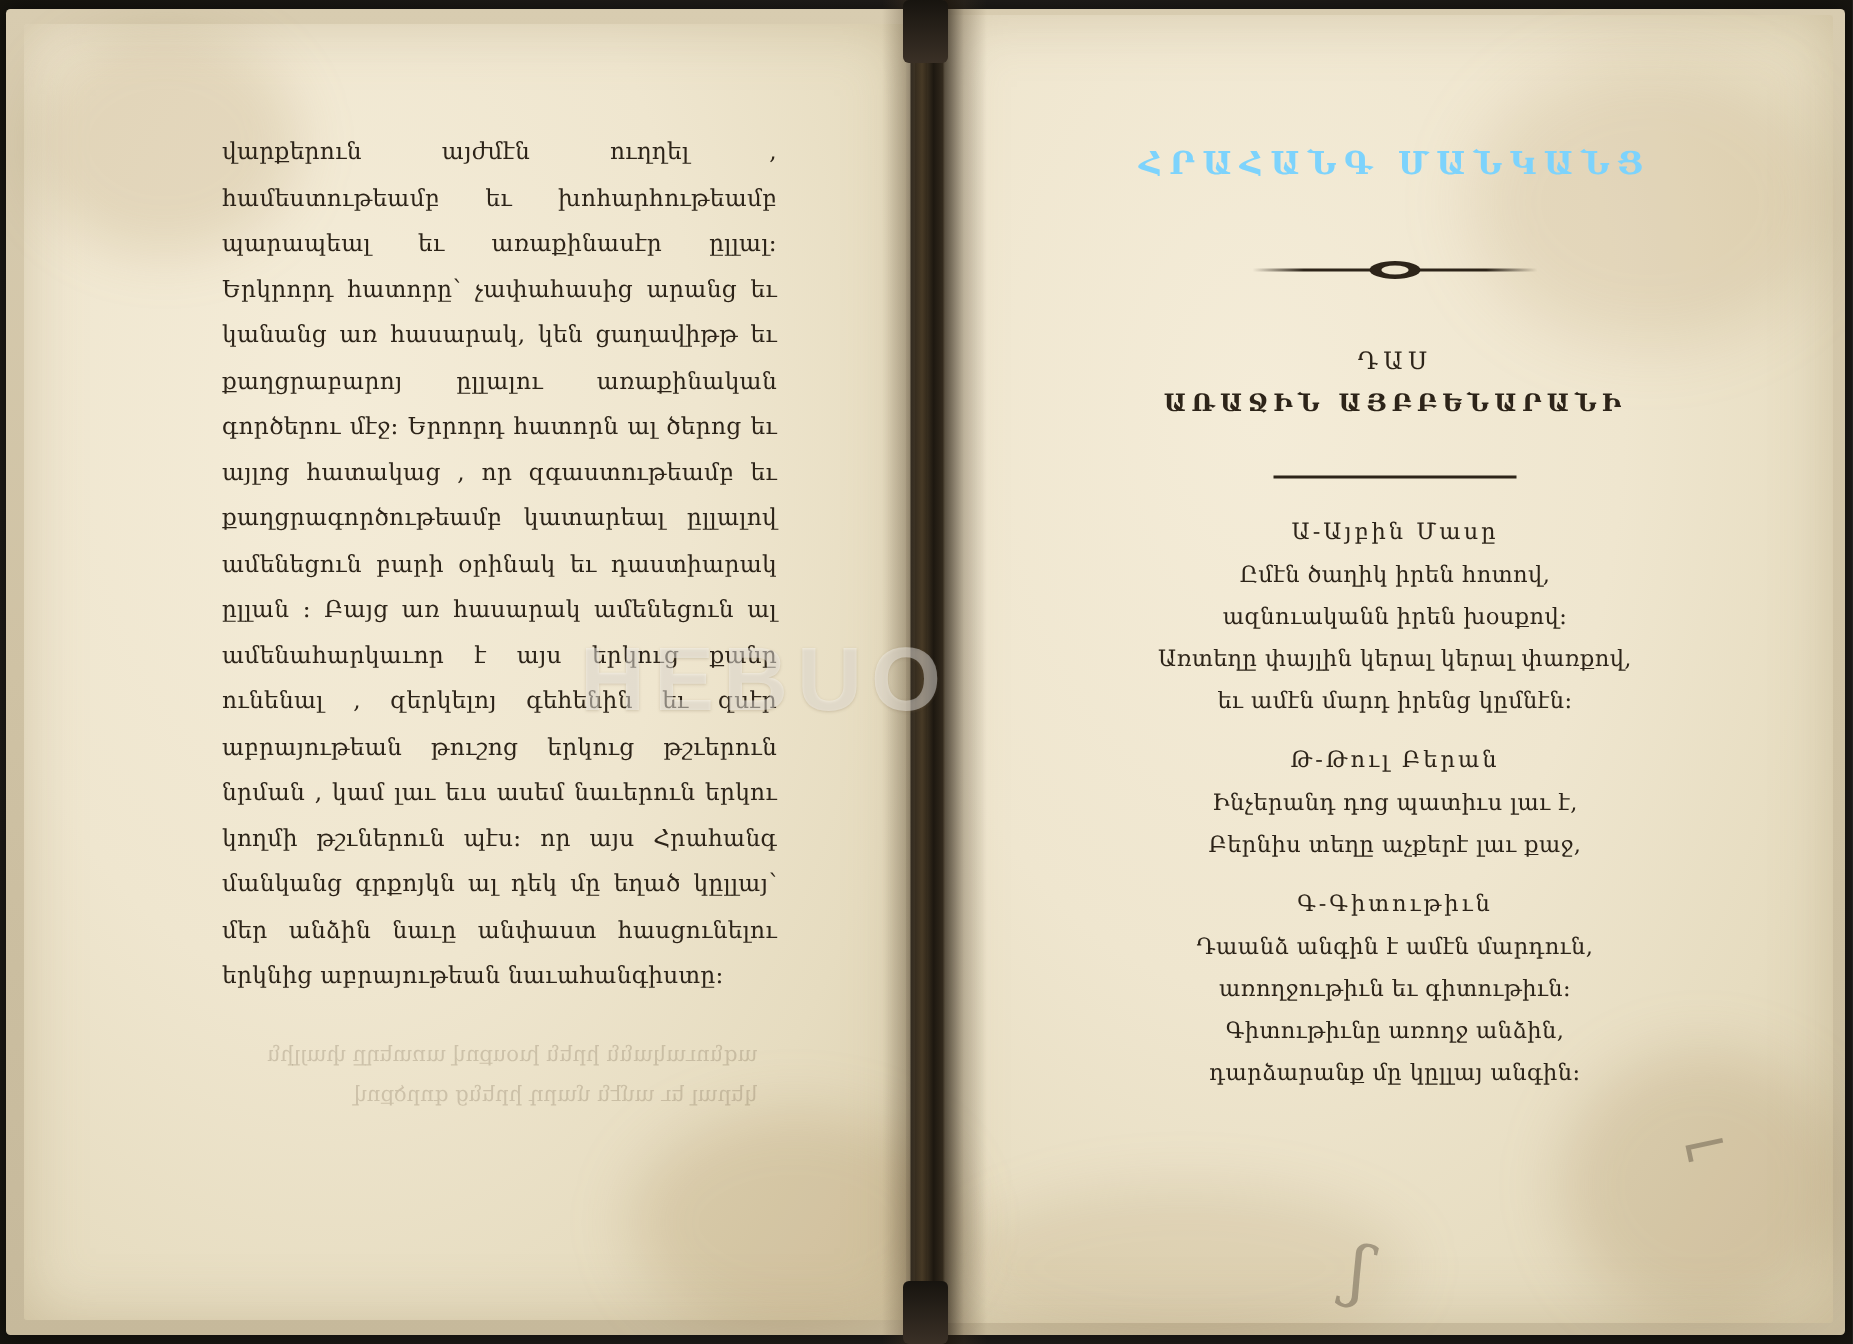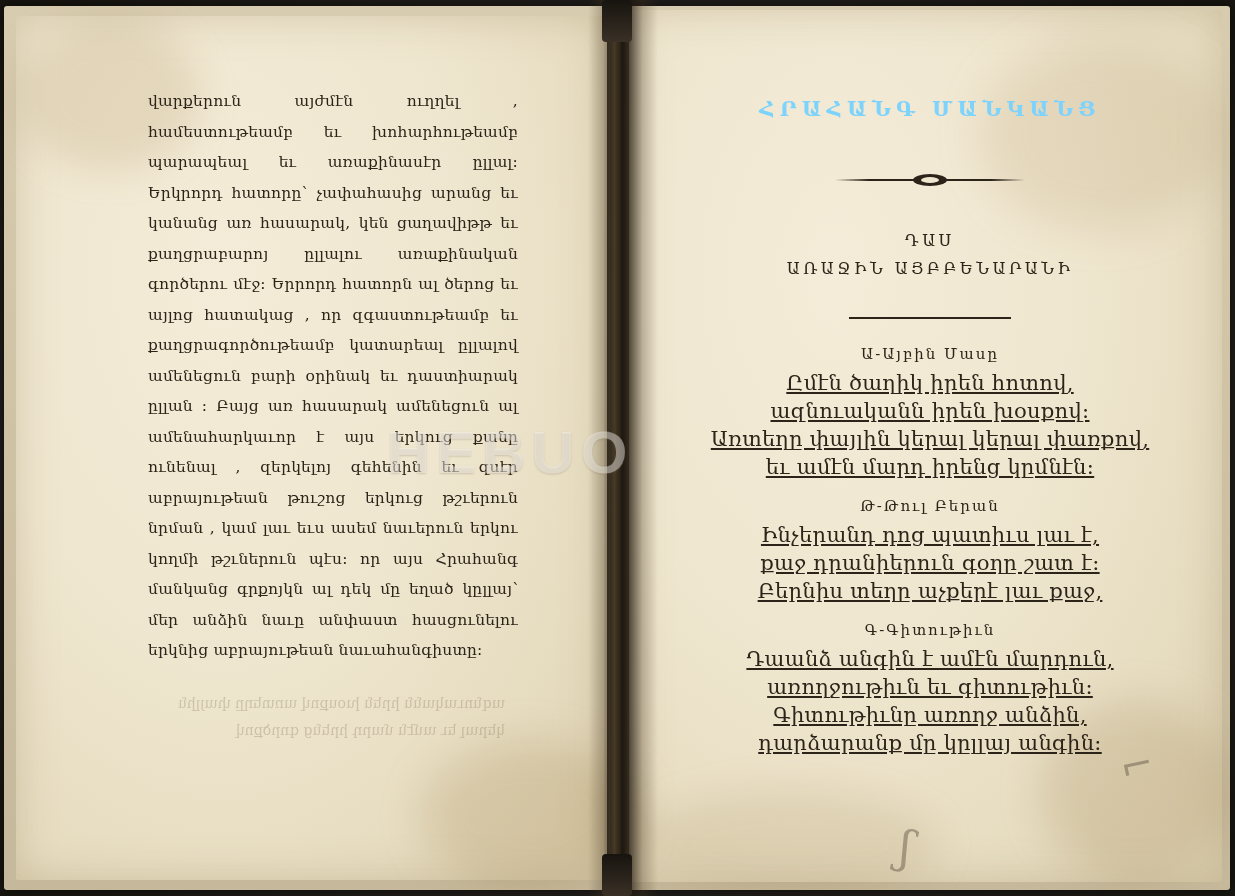--- a/index.html
+++ b/index.html
@@ -128,39 +128,38 @@
     content: ""; position: absolute; left: 8px; top: 3px;
     width: 18px; height: 6px; background: #efe6cf; border-radius: 50%;
   }
 
   .section-head {
     font-size: 16px;
     letter-spacing: 3.5px;
     line-height: 28px;
     margin: 0;
   }
-  .section-head .line2 { display: block; }
+  .section-head .line2 { display: block; font-weight: bold; }
 
   .rule {
     width: 162px; height: 2px;
     background: #2d2419;
     margin: 34px auto 26px auto;
   }
 
   .poem { margin: 16px 0 6px 0; text-align: center; }
   .poem-title {
     font-size: 15px;
     letter-spacing: 2px;
     margin: 16px 0 6px 0;
   }
   .poem-line {
-    font-size: 21px;
+    font-size: 15px;
     line-height: 28px;
     letter-spacing: .3px;
-    text-decoration: underline;
   }
 
   
   .bleed {
     position: absolute;
     left: 175px; top: 690px; width: 330px;
     color: rgba(90,75,50,.22);
     font-size: 14px;
     line-height: 27px;
     transform: scaleX(-1);
@@ -242,21 +241,20 @@
       <div class="poem-title">Ա-Այբին Մասը</div>
       <div class="poem-line">Ըմէն ծաղիկ իրեն հոտով,</div>
       <div class="poem-line">ազնուականն իրեն խօսքով։</div>
       <div class="poem-line">Առտեղը փայլին կերալ կերալ փառքով,</div>
       <div class="poem-line">եւ ամէն մարդ իրենց կըմնէն։</div>
     </div>
 
     <div class="poem">
       <div class="poem-title">Թ-Թուլ Բերան</div>
       <div class="poem-line">Ինչերանդ դոց պատիւս լաւ է,</div>
-      <div class="poem-line">քաջ դրանիերուն գօղը շատ է։</div>
       <div class="poem-line">Բերնիս տեղը աչքերէ լաւ քաջ,</div>
     </div>
 
     <div class="poem">
       <div class="poem-title">Գ-Գիտութիւն</div>
       <div class="poem-line">Դաանձ անգին է ամէն մարդուն,</div>
       <div class="poem-line">առողջութիւն եւ գիտութիւն։</div>
       <div class="poem-line">Գիտութիւնը առողջ անձին,</div>
       <div class="poem-line">դարձարանք մը կըլլայ անգին։</div>
     </div>

